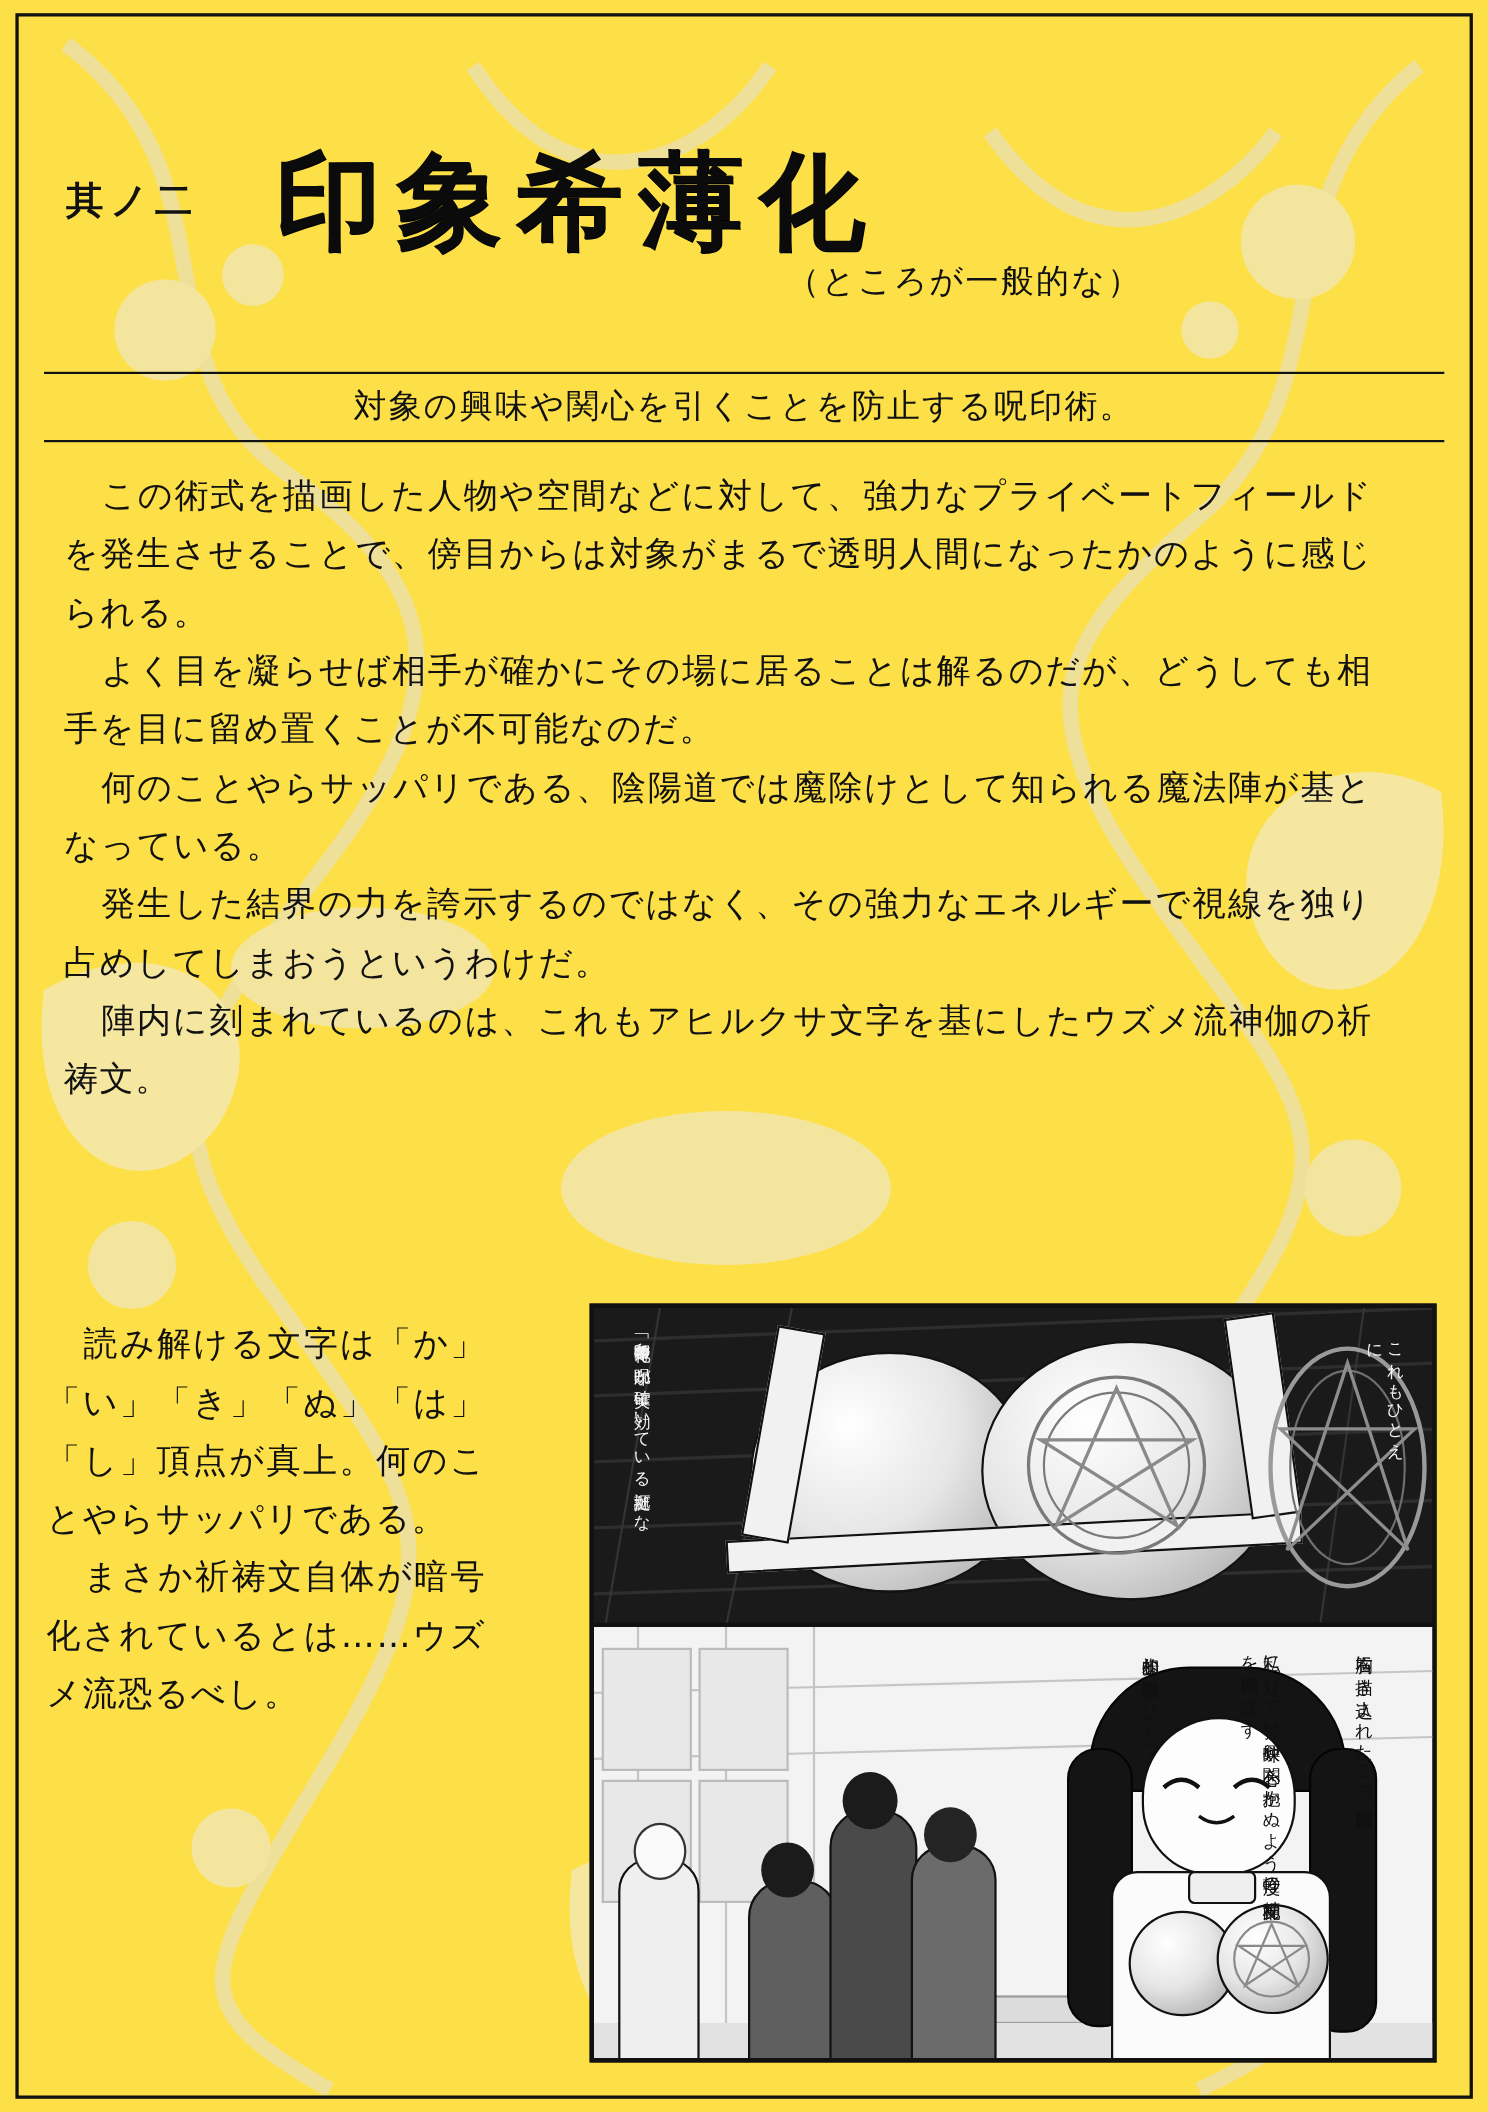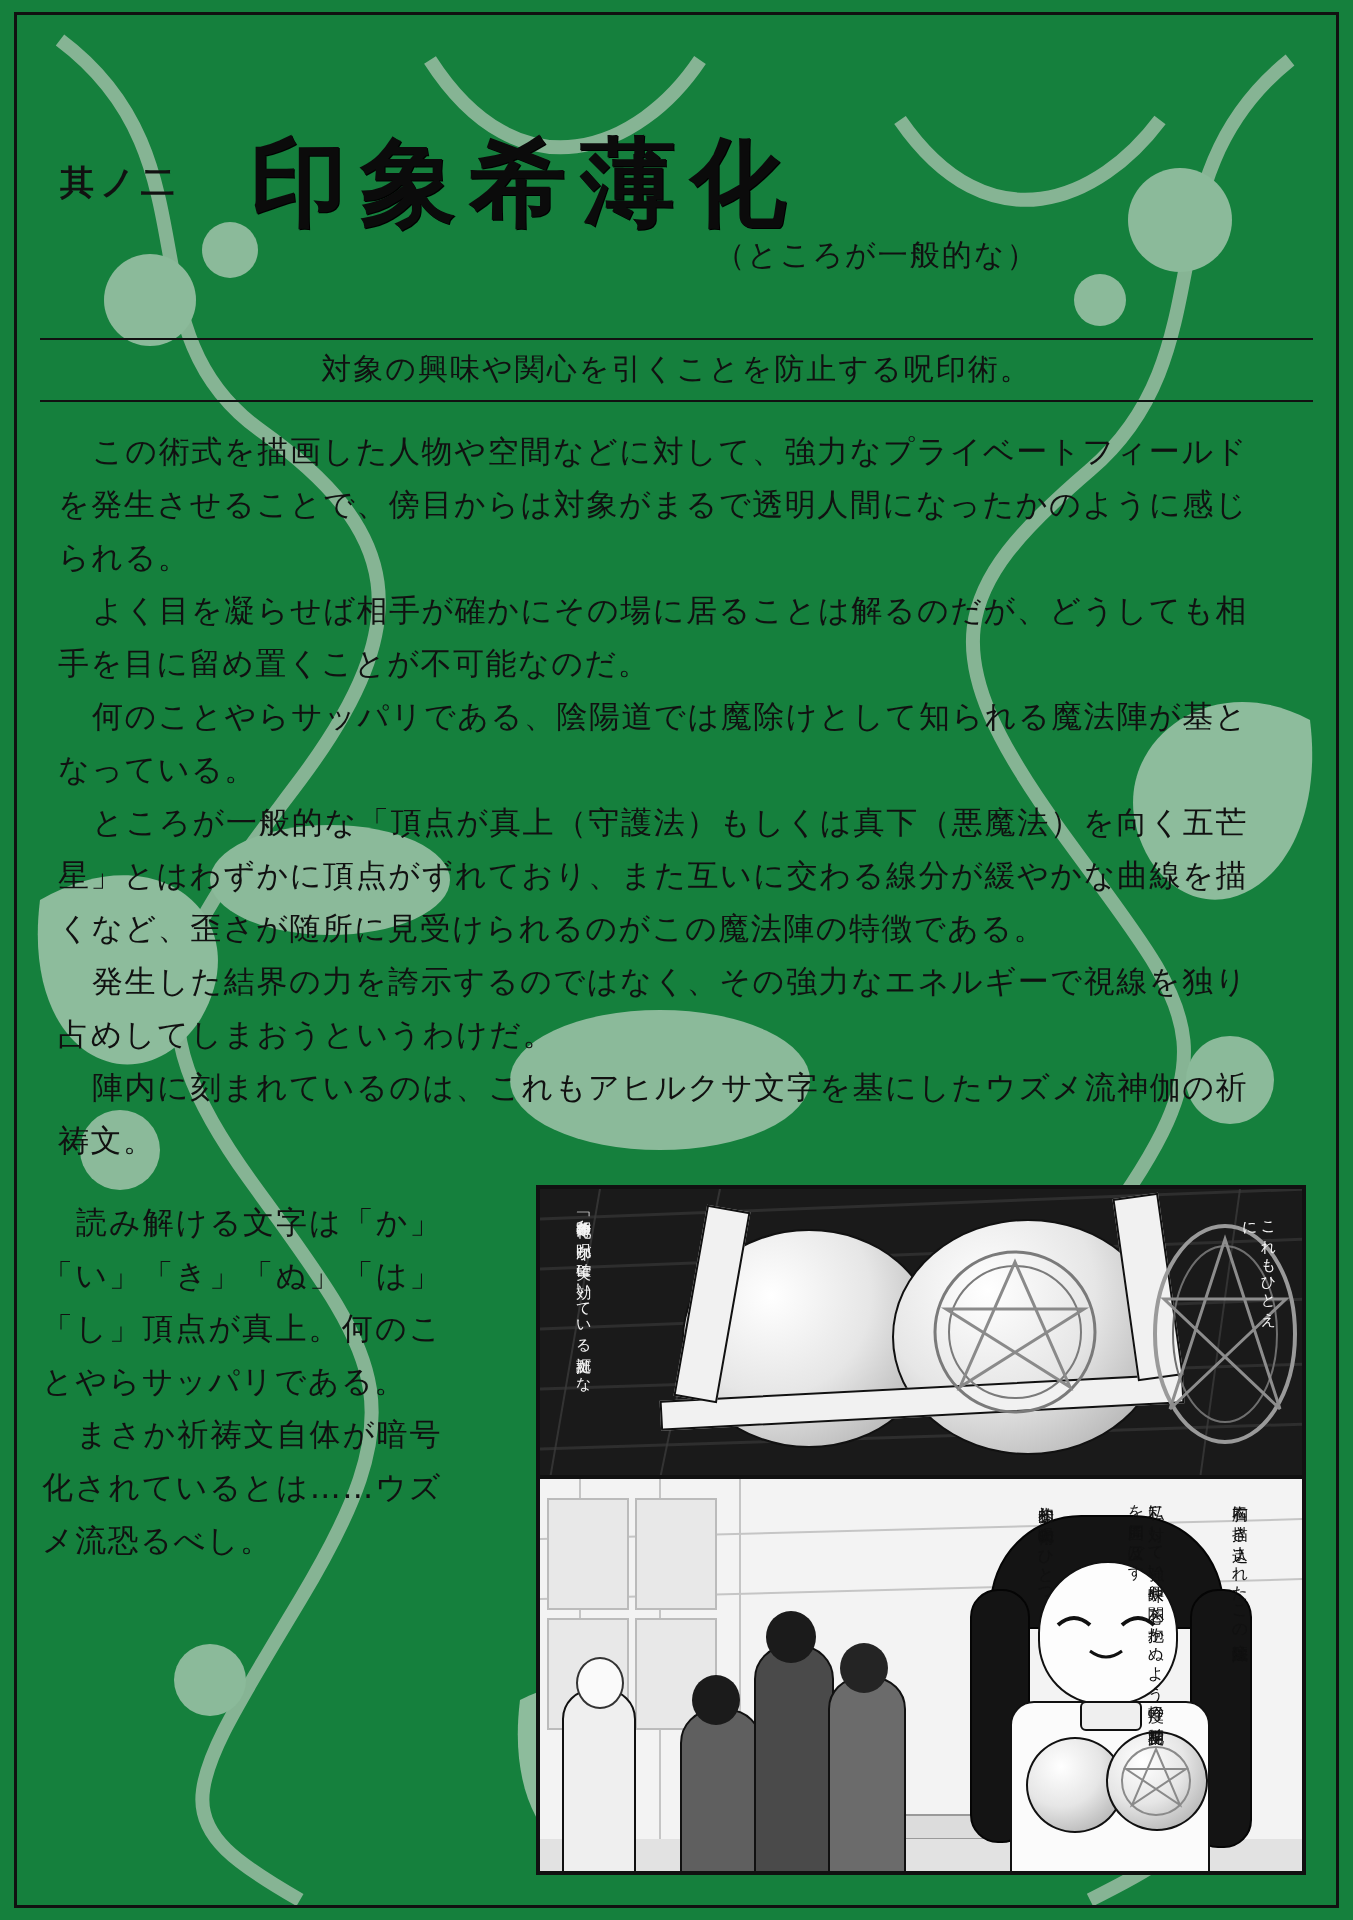--- a/index.html
+++ b/index.html
@@ -8,21 +8,21 @@
     background: #ffffff;
   }
   body {
     font-family: "Liberation Serif", "DejaVu Serif", serif;
   }
   .page {
     position: relative;
     width: 1353px;
     height: 1920px;
     overflow: hidden;
-    background: #15803d;
+    background: #fde047;
   }
   
   .bg-floral {
     position: absolute;
     inset: 0;
     pointer-events: none;
     opacity: 0.55;
   }
   .page-frame {
     position: absolute;
@@ -234,21 +234,20 @@
   </div>
 
   <div class="rule rule-top"></div>
   <div class="subtitle">対象の興味や関心を引くことを防止する呪印術。</div>
   <div class="rule rule-bottom"></div>
 
   <div class="body-text">
     <p>この術式を描画した人物や空間などに対して、強力なプライベートフィールドを発生させることで、傍目からは対象がまるで透明人間になったかのように感じられる。</p>
     <p>よく目を凝らせば相手が確かにその場に居ることは解るのだが、どうしても相手を目に留め置くことが不可能なのだ。</p>
     <p>何のことやらサッパリである、陰陽道では魔除けとして知られる魔法陣が基となっている。</p>
-    <p>ところが一般的な「頂点が真上（守護法）もしくは真下（悪魔法）を向く五芒星」とはわずかに頂点がずれており、また互いに交わる線分が緩やかな曲線を描くなど、歪さが随所に見受けられるのがこの魔法陣の特徴である。</p>
     <p>発生した結界の力を誇示するのではなく、その強力なエネルギーで視線を独り占めしてしまおうというわけだ。</p>
     <p>陣内に刻まれているのは、これもアヒルクサ文字を基にしたウズメ流神伽の祈祷文。</p>
   </div>
 
   <div class="body-narrow">
     <p>読み解ける文字は「か」「い」「き」「ぬ」「は」「し」頂点が真上。何のことやらサッパリである。</p>
     <p>まさか祈祷文自体が暗号化されているとは……ウズメ流恐るべし。</p>
   </div>
 
   <div class="art">

